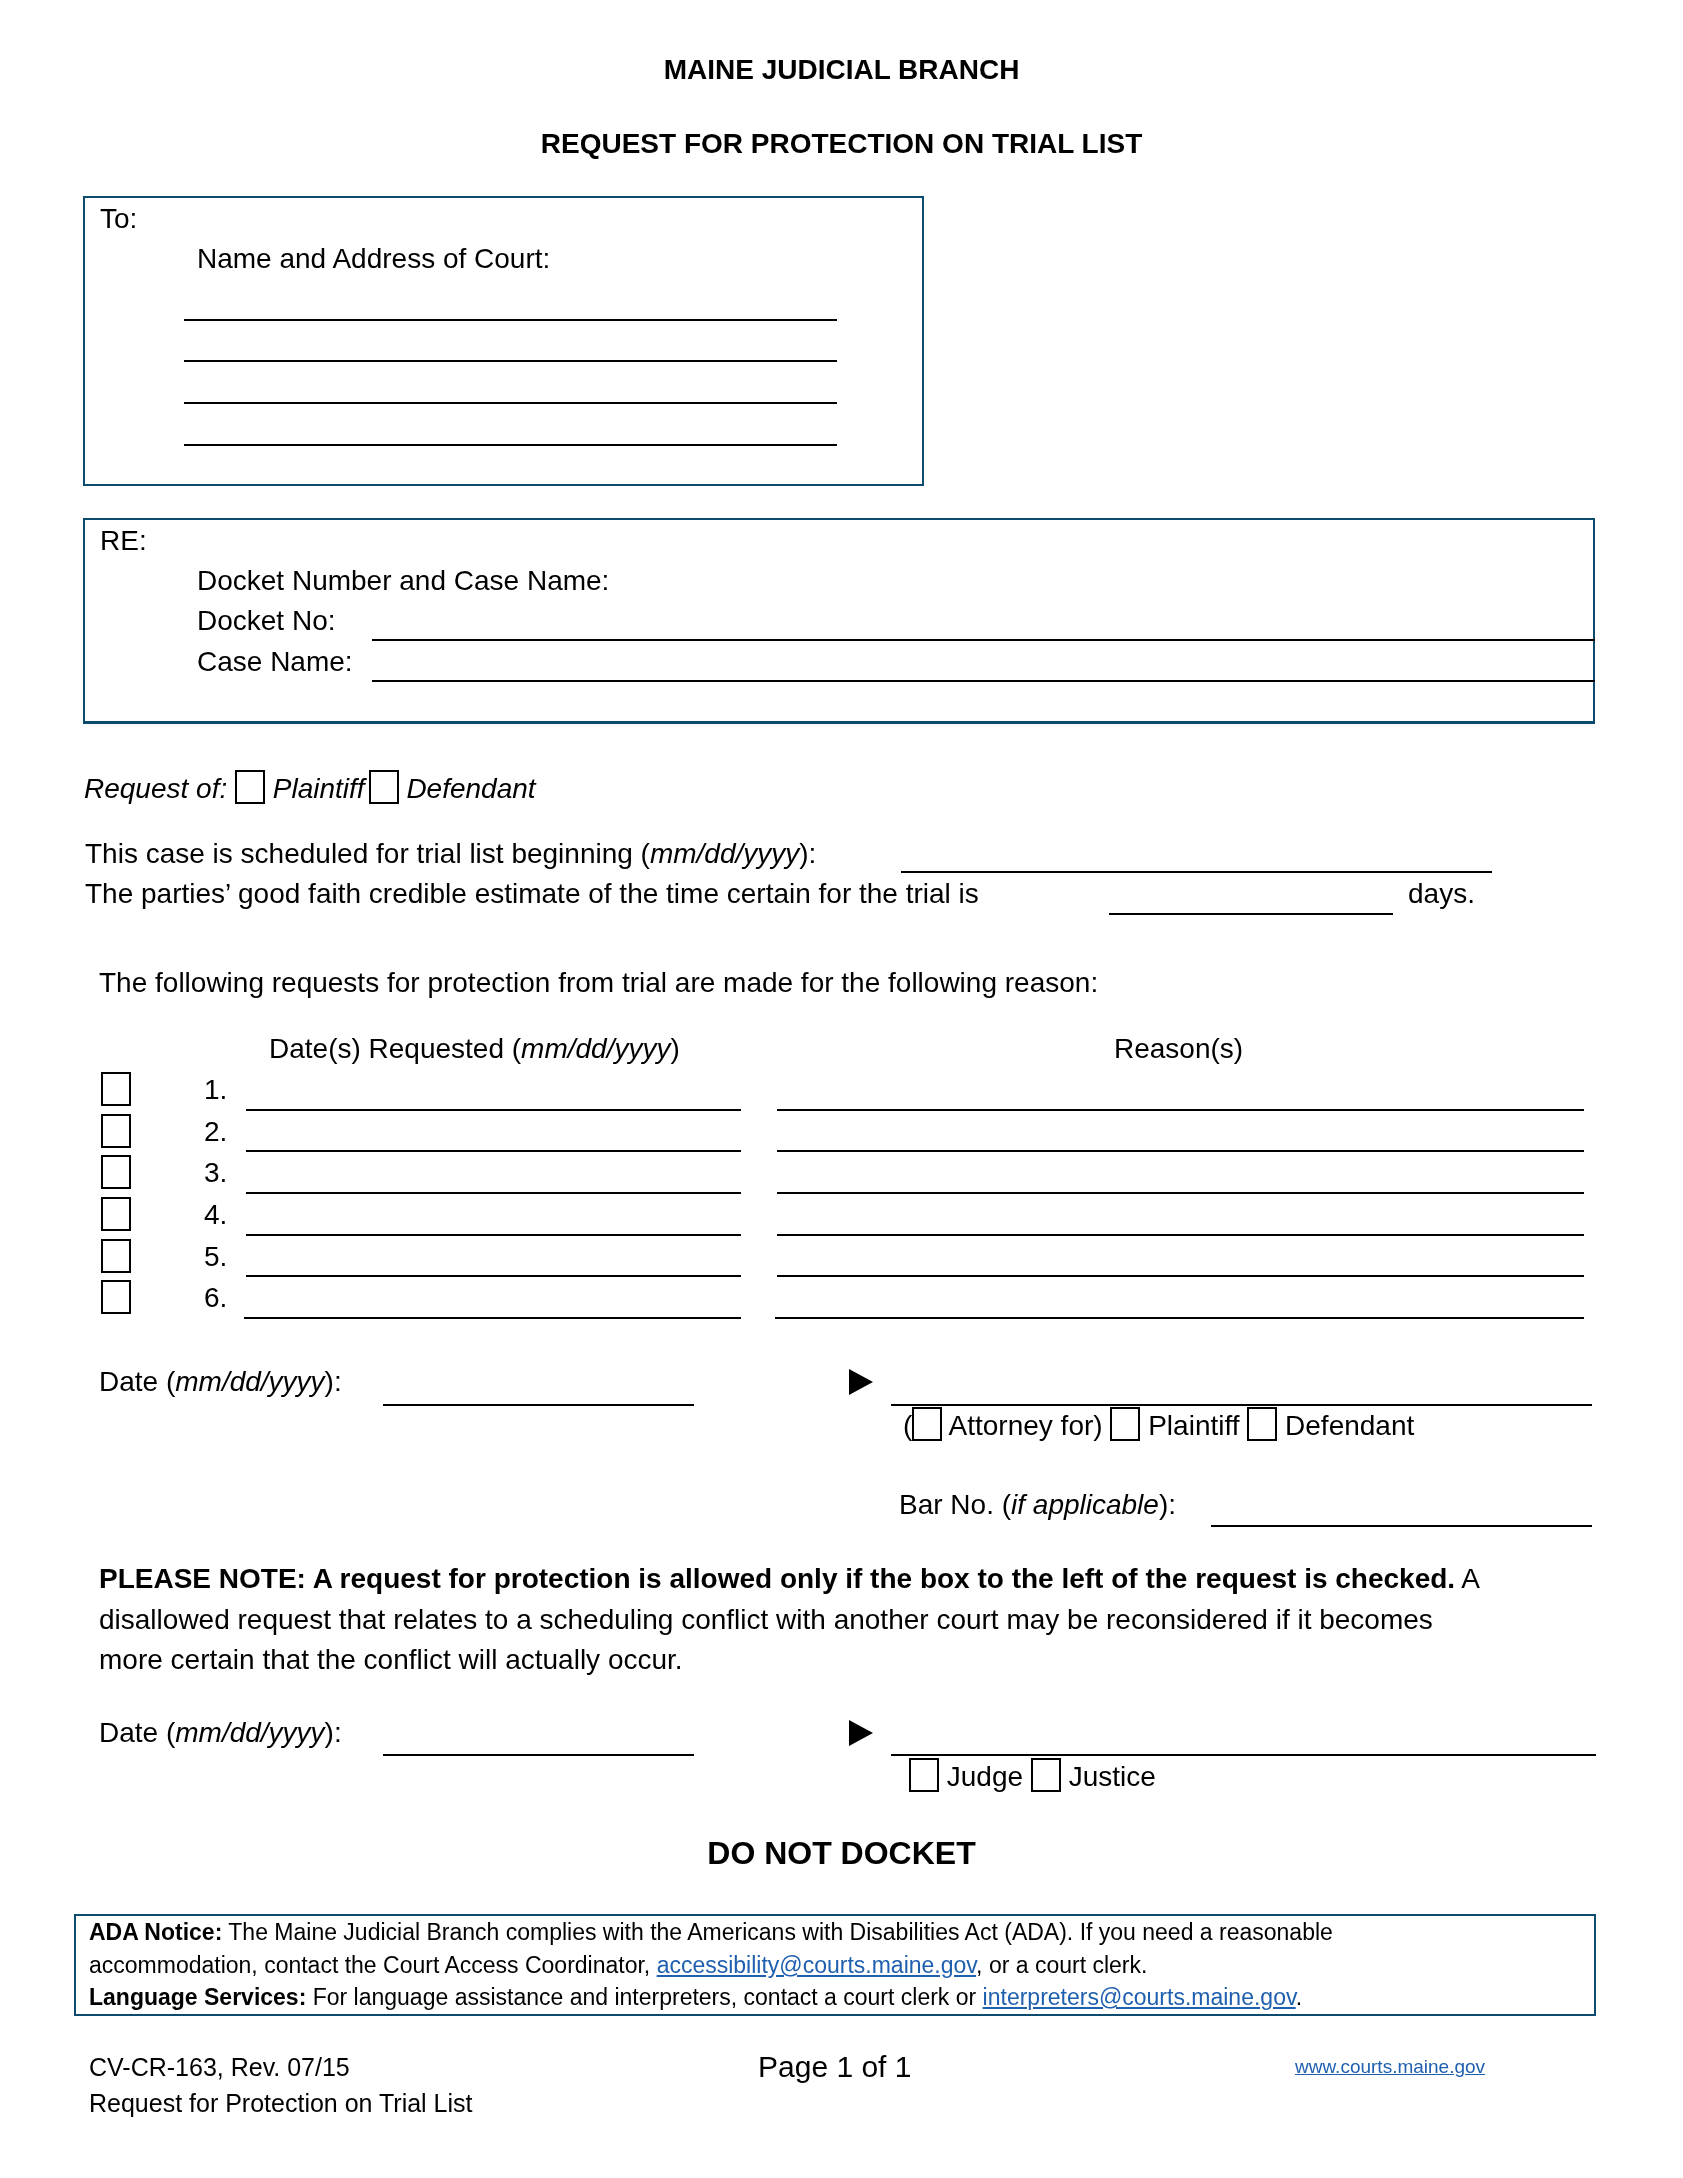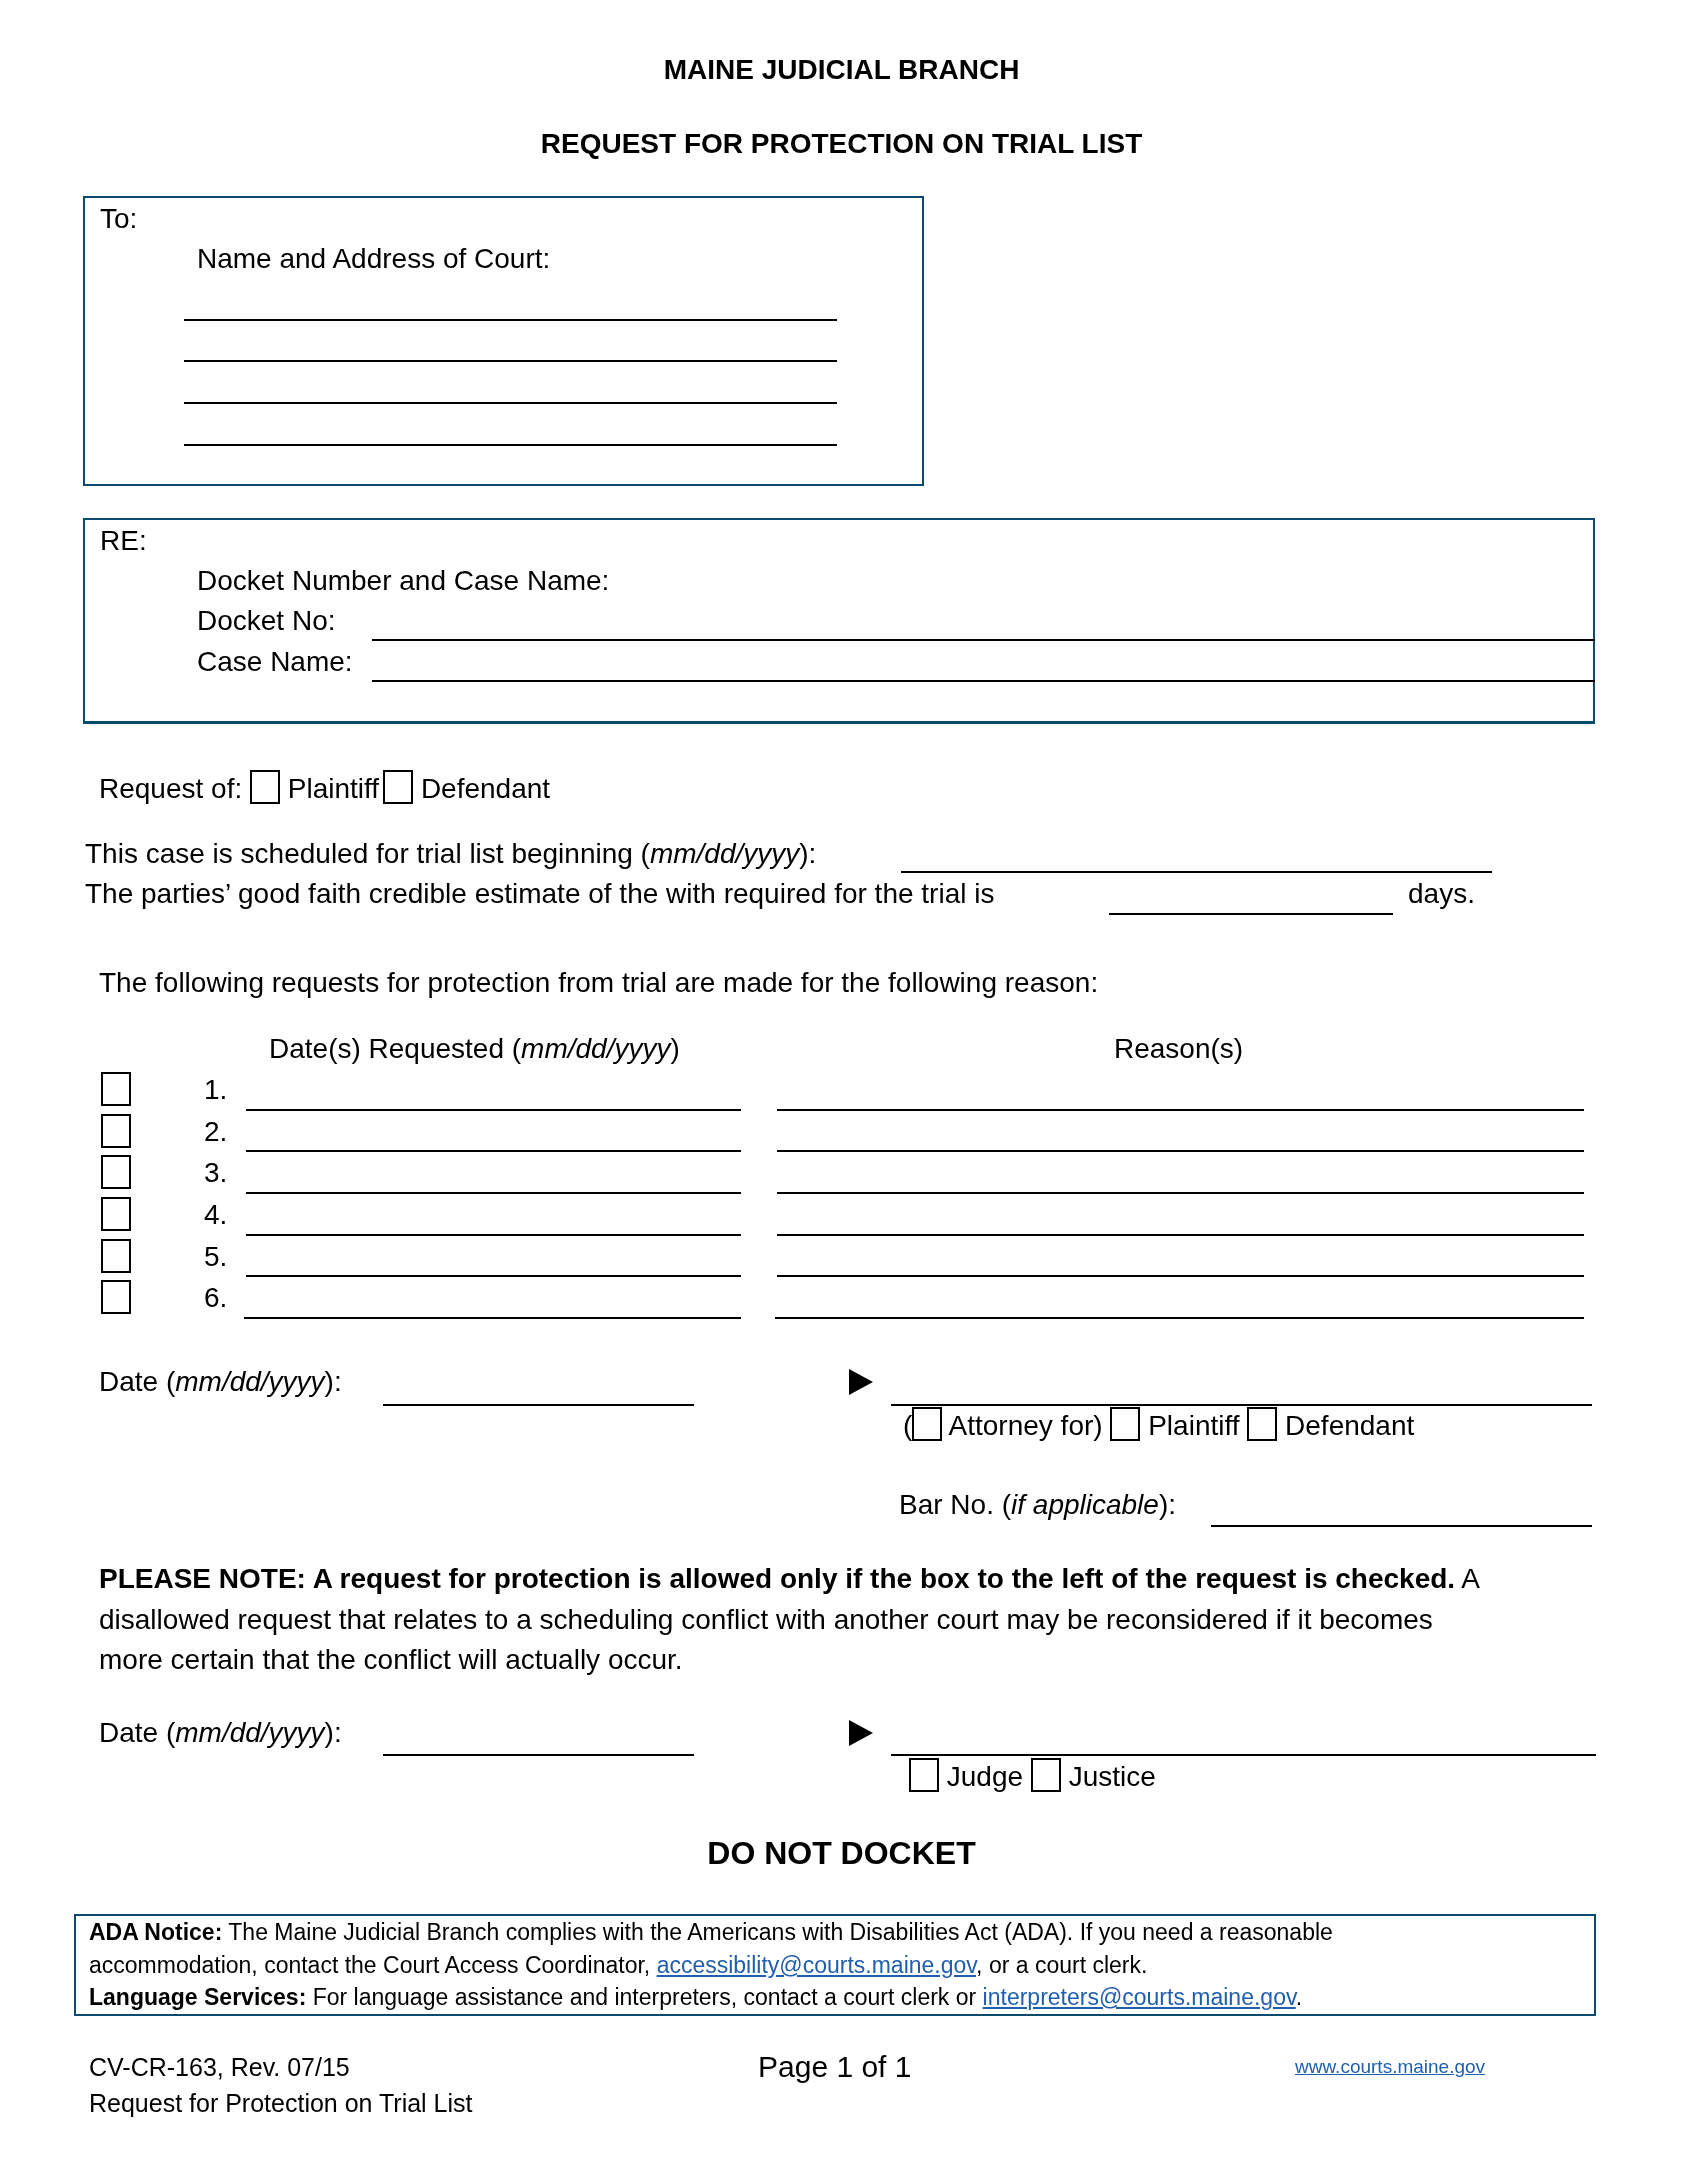--- a/index.html
+++ b/index.html
@@ -42,32 +42,32 @@
   <div class="abs t" style="left:15px; top:4px;">RE:</div>
   <div class="abs t" style="left:112px; top:44px;">Docket Number and Case Name:</div>
   <div class="abs t" style="left:112px; top:84px;">Docket No:</div>
   <input class="inp" style="left: 287px; top: 87px; width: 1218px; height: 30px;" value="">
   <div class="line" style="left:287px; top:119px; width:1223px;"></div>
   <div class="abs t" style="left:112px; top:125px;">Case Name:</div>
   <input class="inp" style="left: 287px; top: 129px; width: 1218px; height: 30px;" value="">
   <div class="line" style="left:287px; top:160px; width:1223px;"></div>
 </div>
 
-<div class="abs t" style="left:99px; top:770px;">
+<div class="abs t" style="left:84px; top:770px;font-style:italic;">
   <span>Request of:</span>
   <span class="cb"></span>
   <span>Plaintiff</span><span class="cb" style="margin-left:4px;"></span>
   <span>Defendant</span>
 </div>
 
 <div class="abs t" style="left:85px; top:837px;"><span>This case is scheduled for trial list beginning (</span><i>mm/dd/yyyy</i><span>):</span></div>
 <input class="inp" style="left: 901px; top: 838px; width: 589px; height: 30px;" value="">
 <div class="line" style="left:901px; top:871px; width:591px;"></div>
 
-<div class="abs t" style="left:85px; top:877px;">The parties’ good faith credible estimate of the with required for the trial is</div>
+<div class="abs t" style="left:85px; top:877px;">The parties’ good faith credible estimate of the time certain for the trial is</div>
 <input class="inp" style="left: 1109px; top: 879px; width: 282px; height: 30px;" value="">
 <div class="line" style="left:1109px; top:913px; width:284px;"></div>
 <div class="abs t" style="left:1408px; top:877px;">days.</div>
 
 <div class="abs t" style="left:99px; top:966px;">The following requests for protection from trial are made for the following reason:</div>
 <div class="abs t" style="left:269px; top:1032px;"><span>Date(s) Requested (</span><i>mm/dd/yyyy</i><span>)</span></div>
 <div class="abs t" style="left:1114px; top:1032px;">Reason(s)</div>
 
 <div class="cb abs" style="left:101px; top:1072px;"></div>
 <div class="abs t" style="left:204px; top:1073px;">1.</div>

